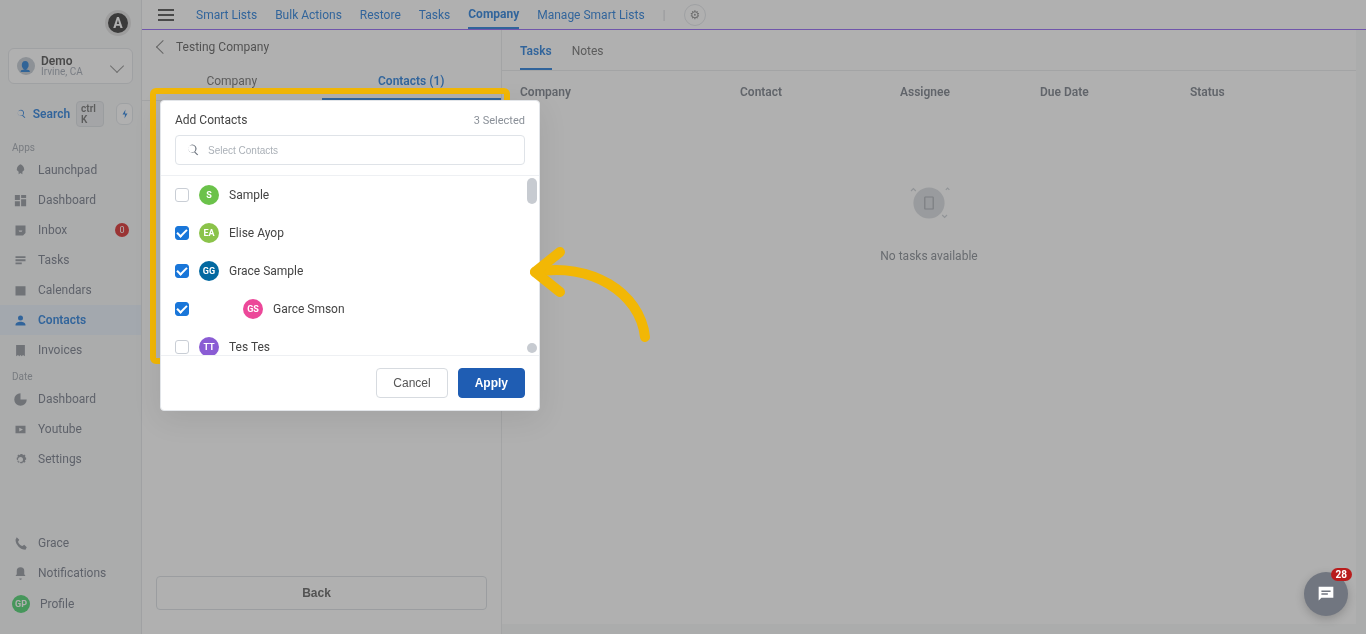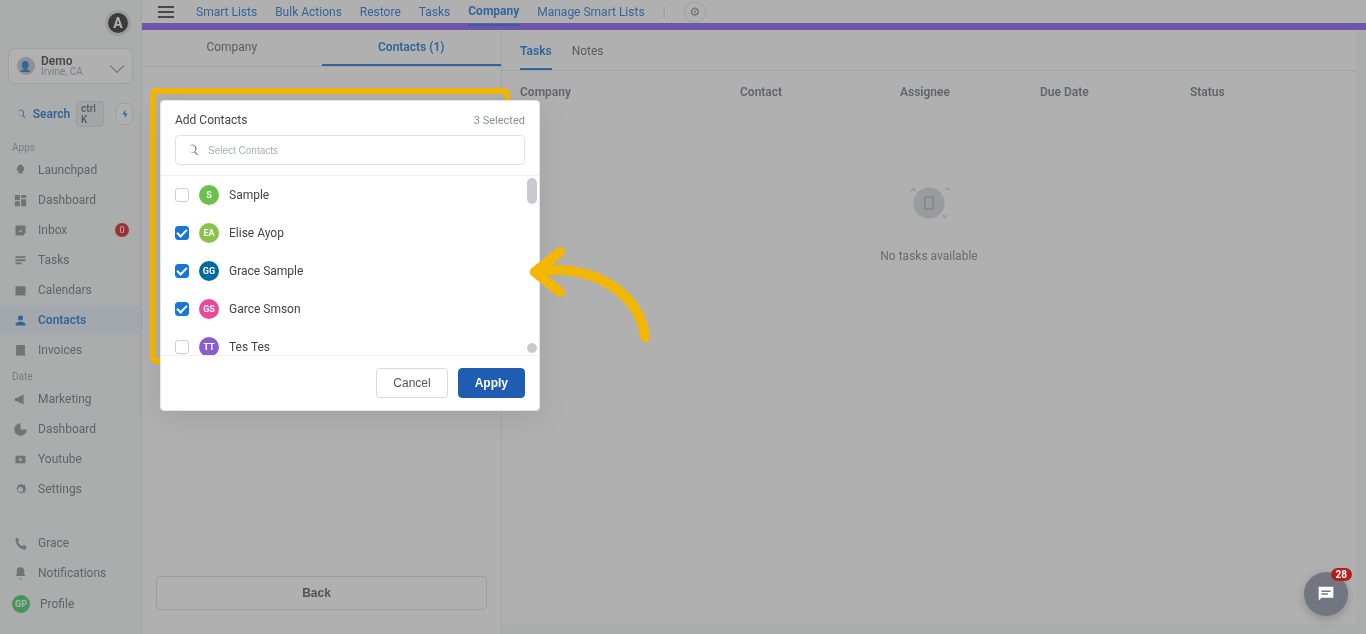--- a/index.html
+++ b/index.html
@@ -24,21 +24,21 @@
   .nav { display:flex; flex-direction:column;}
   .nav-item { display:flex; align-items:center; gap:10px; padding:7px 12px; color:#6b7280; cursor:pointer; font-size:12px; position:relative;}
   .nav-item.active { background:#e8f0fb; color:#1976d9; font-weight:600;}
   .nav-item .ico { width:16px; height:16px; display:flex; align-items:center; justify-content:center;}
   .nav-item svg { width:15px; height:15px; fill:#8a9098;}
   .nav-item.active svg { fill:#1976d9;}
   .badge { position:absolute; right:12px; width:14px; height:14px; border-radius:50%; background:#d71e1e; color:#fff; font-size:9px; display:flex; align-items:center; justify-content:center;}
   .sidebar-footer { margin-top:auto; padding-bottom:8px;}
   .gp-avatar { width:18px;height:18px;border-radius:50%;background:#3ecf64;color:#fff;font-size:9px;font-weight:700;display:flex;align-items:center;justify-content:center;}
   
-  .topnav { position:absolute; left:142px; top:0; right:0; height:30px; display:flex; align-items:center; gap:18px; padding:0 16px; border-bottom:7px solid #8b5cf6; background:#fff; z-index:1;}
+  .topnav { position:absolute; left:142px; top:0; right:0; height:30px; display:flex; align-items:center; gap:18px; padding:0 16px; border-bottom:1px solid #8b5cf6; background:#fff; z-index:1;}
   .ham { width:16px;height:12px;display:flex;flex-direction:column;justify-content:space-between; margin-right:4px; cursor:pointer;}
   .ham span { height:2px; background:#444;}
   .topnav a { font-size:12px; color:#1976d9; text-decoration:none; padding:6px 0; cursor:pointer;}
   .topnav a.active { font-weight:700; border-bottom:2px solid #1976d9;}
   .gear-ico { width:22px;height:22px; border-radius:50%; border:1px solid #e0e3e7; display:flex; align-items:center; justify-content:center; color:#888; font-size:12px;}
   
   .left-pane { position:absolute; left:142px; top:30px; width:360px; bottom:0; background:#fff; border-right:1px solid #e7e9ec; z-index:1;}
   .crumb { display:flex; align-items:center; gap:8px; padding:10px 16px; color:#555; font-size:12px;}
   .crumb .arrow-l { width:10px;height:10px;border-left:1.5px solid #777;border-bottom:1.5px solid #777; transform:rotate(45deg);}
   .sub-tabs { display:flex; border-bottom:1px solid #e7e9ec;}
@@ -170,28 +170,20 @@
           </svg>
         </span>
         <span>Invoices</span>
       </div>
   </nav>
   <div class="section-label">Date</div>
   <nav class="nav">
     <div class="nav-item">
         <span class="ico">
           <svg viewBox="0 0 24 24">
-            <path d="M3 10v4l4 1 10 5V4L7 9z"></path>
-          </svg>
-        </span>
-        <span>Marketing</span>
-      </div>
-    <div class="nav-item">
-        <span class="ico">
-          <svg viewBox="0 0 24 24">
             <path d="M12 2a10 10 0 1 0 10 10h-10z"></path>
           </svg>
         </span>
         <span>Dashboard</span>
       </div>
     <div class="nav-item">
         <span class="ico">
           <svg viewBox="0 0 24 24">
             <path d="M4 6h16v12H4zM10 9v6l6-3z"></path>
           </svg>
@@ -241,20 +233,24 @@
   <a>Bulk Actions</a>
   <a>Restore</a>
   <a>Tasks</a>
   <a class="active">Company</a>
   <a>Manage Smart Lists</a>
   <span style="color:#d0d3d8">|</span>
   <div class="gear-ico">⚙</div>
 </div>
 
 <div class="left-pane">
+  <div class="crumb">
+    <span class="arrow-l"></span>
+    <span>Testing Company</span>
+  </div>
   <div class="sub-tabs">
     <div class="tab">Company</div>
     <div class="tab active">Contacts (1)</div>
   </div>
   <div class="back-btn-wrap">
     <button class="back-btn">
       <span class="arrow-l" style="border-color:#555"></span>
       <span>Back</span>
       <span style="width:10px"></span>
     </button>
@@ -311,21 +307,21 @@
         <span class="cavatar" style="background: rgb(139, 195, 74);">EA</span>
         <span class="cname">Elise Ayop</span>
       </div>
       <div class="contact-row">
         <span class="chk checked"></span>
         <span class="cavatar" style="background: #0369a1;">GG</span>
         <span class="cname">Grace Sample</span>
       </div>
       <div class="contact-row">
         <span class="chk checked"></span>
-        <span class="cavatar" style="background: #ec4899;">GS</span>
+        <span class="cavatar" style="background: #ec4899; margin-left: 44px;">GS</span>
         <span class="cname">Garce Smson</span>
       </div>
       <div class="contact-row">
         <span class="chk"></span>
         <span class="cavatar" style="background: rgb(138, 92, 212);">TT</span>
         <span class="cname">Tes Tes</span>
       </div>
     </div>
   <div class="modal-actions">
     <button class="btn btn-cancel">Cancel</button>

